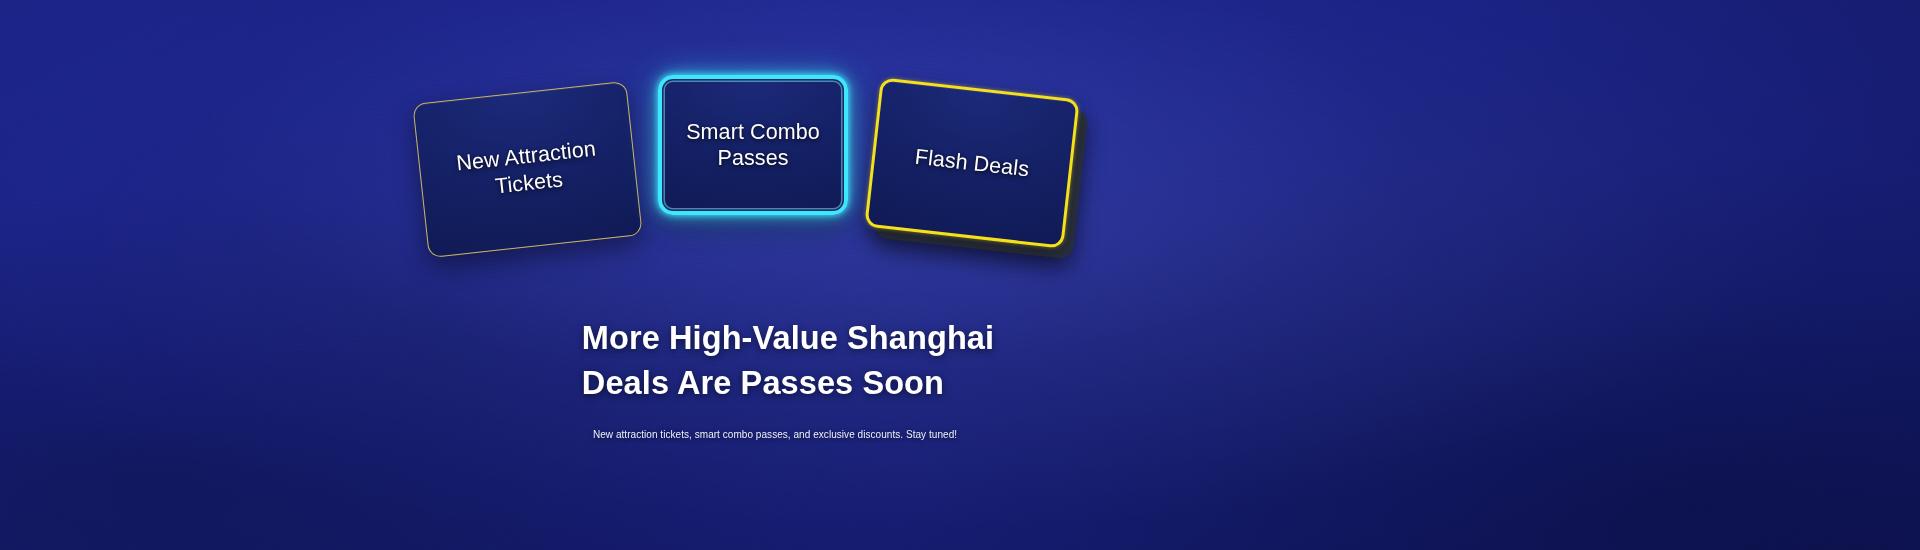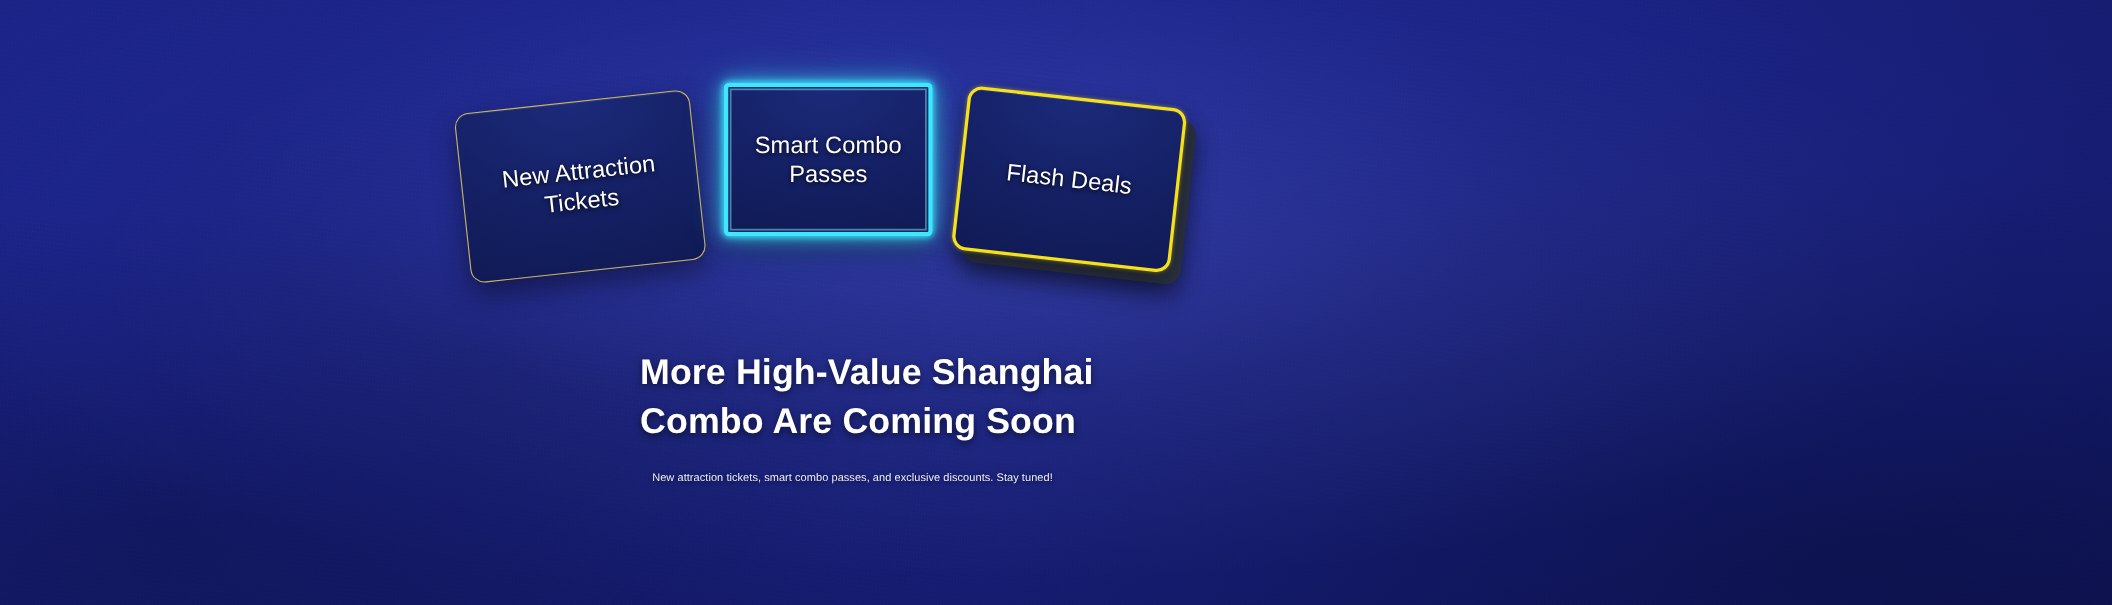--- a/index.html
+++ b/index.html
@@ -105,21 +105,21 @@
     border:1.6px solid #c9b55e;
     box-shadow:
       0 10px 24px rgba(0,0,0,0.42),
       inset 0 1px 0 rgba(255,255,255,0.07);
   }
 
   
   .slot-2 { left:238px; top:5px; width:190px; height:140px; }
   .slot-2 .card {
     border:4.5px solid #3fe6ff;
-    border-radius:5px;
+    border-radius:15px;
     box-shadow:
       0 0 6px rgba(63,230,255,0.95),
       0 0 16px rgba(63,230,255,0.70),
       0 0 34px rgba(63,230,255,0.38),
       0 12px 26px rgba(0,0,0,0.45),
       inset 0 0 0 1.5px rgba(10,30,70,0.85),
       inset 0 0 0 3px rgba(120,215,255,0.55);
   }
 
   
@@ -195,19 +195,19 @@
         <div class="card-shadow"></div>
         <div class="card">
           <span>Flash Deals</span>
         </div>
       </div>
 
     </div>
 
     <h1 class="headline">
       <span class="line">More High-Value Shanghai</span>
-      <span class="line">Combo Are Coming Soon</span>
+      <span class="line">Deals Are Passes Soon</span>
     </h1>
 
     <p class="subtitle">New attraction tickets, smart combo passes, and exclusive discounts. Stay tuned!</p>
 
   </div>
 </div>
 
 </body></html>

